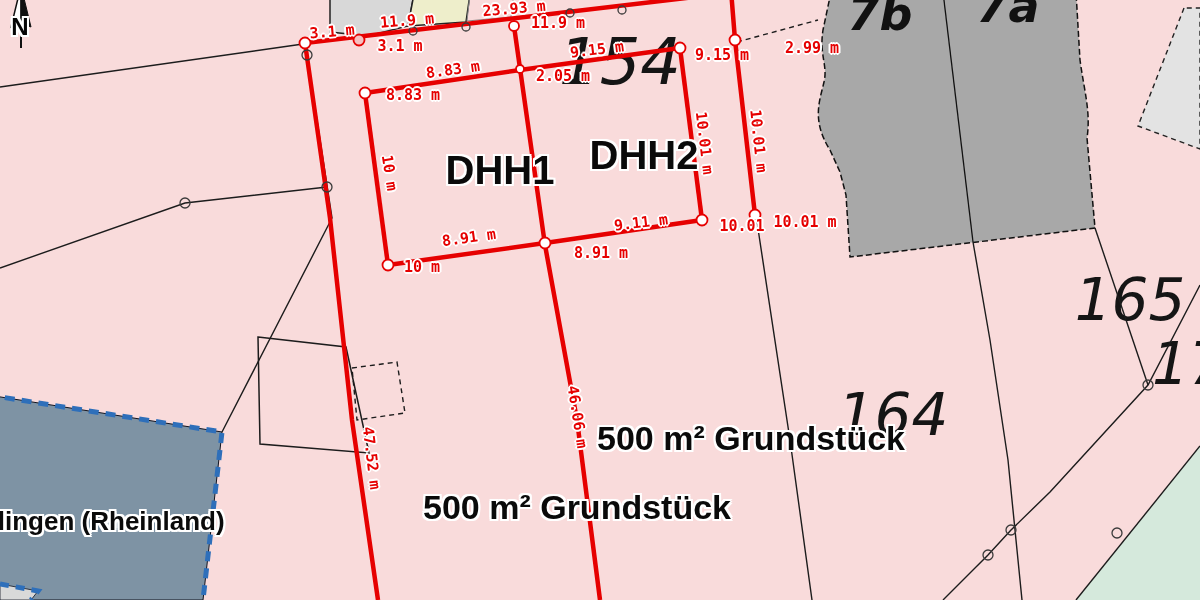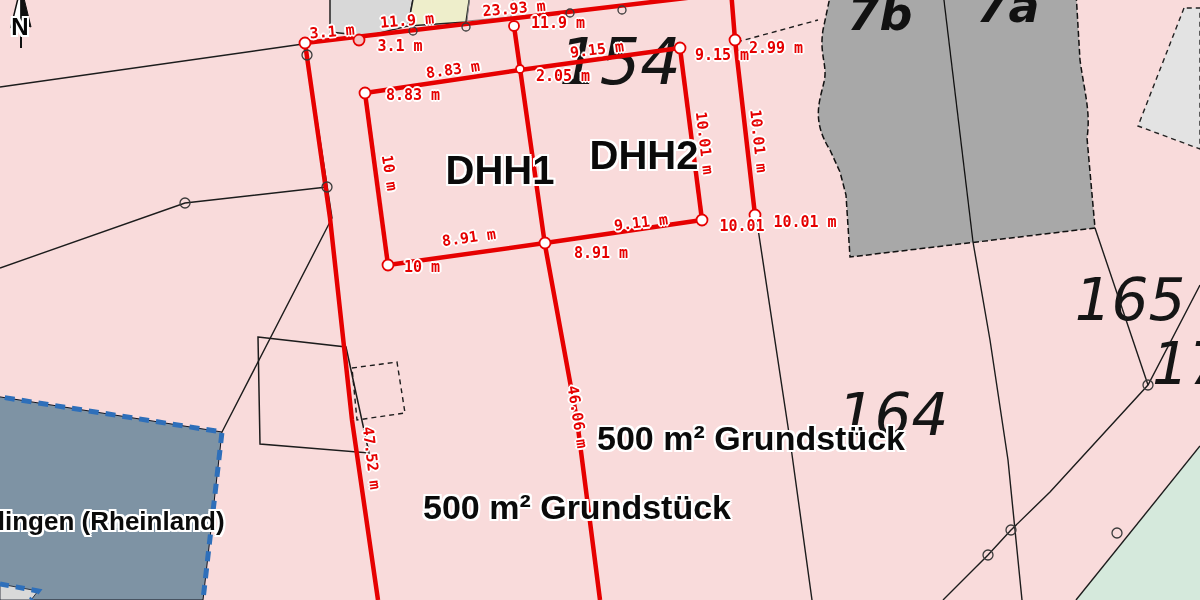--- a/index.html
+++ b/index.html
@@ -153,21 +153,21 @@
 
     <div class="ann muni halo" style="left:96px;top:521px;">chlingen (Rheinland)</div>
 
     <div class="rl" style="left:332px;top:32px;transform:translate(-50%,-50%) rotate(-5deg);">3.1 m</div>
     <div class="rl" style="left:400px;top:46px;transform:translate(-50%,-50%);">3.1 m</div>
     <div class="rl" style="left:407px;top:21px;transform:translate(-50%,-50%) rotate(-5deg);">11.9 m</div>
     <div class="rl" style="left:514px;top:9px;transform:translate(-50%,-50%) rotate(-5deg);">23.93 m</div>
     <div class="rl" style="left:558px;top:23px;transform:translate(-50%,-50%);">11.9 m</div>
     <div class="rl" style="left:597px;top:50px;transform:translate(-50%,-50%) rotate(-7deg);">9.15 m</div>
     <div class="rl" style="left:722px;top:55px;transform:translate(-50%,-50%);">9.15 m</div>
-    <div class="rl" style="left:776px;top:48px;transform:translate(-50%,-50%);text-align:right;">2.99 m</div>
+    <div class="rl" style="left:812px;top:48px;transform:translate(-50%,-50%);text-align:right;">2.99 m</div>
     <div class="rl" style="left:453px;top:70px;transform:translate(-50%,-50%) rotate(-8deg);">8.83 m</div>
     <div class="rl" style="left:413px;top:95px;transform:translate(-50%,-50%);">8.83 m</div>
     <div class="rl" style="left:563px;top:76px;transform:translate(-50%,-50%);">2.05 m</div>
     <div class="rl" style="left:389px;top:173px;transform:translate(-50%,-50%) rotate(81deg);">10 m</div>
     <div class="rl" style="left:469px;top:238px;transform:translate(-50%,-50%) rotate(-8deg);">8.91 m</div>
     <div class="rl" style="left:601px;top:253px;transform:translate(-50%,-50%);">8.91 m</div>
     <div class="rl" style="left:641px;top:223px;transform:translate(-50%,-50%) rotate(-7deg);">9.11 m</div>
     <div class="rl" style="left:422px;top:267px;transform:translate(-50%,-50%);">10 m</div>
     <div class="rl" style="left:704px;top:143px;transform:translate(-50%,-50%) rotate(83deg);">10.01 m</div>
     <div class="rl" style="left:758px;top:141px;transform:translate(-50%,-50%) rotate(84deg);">10.01 m</div>

